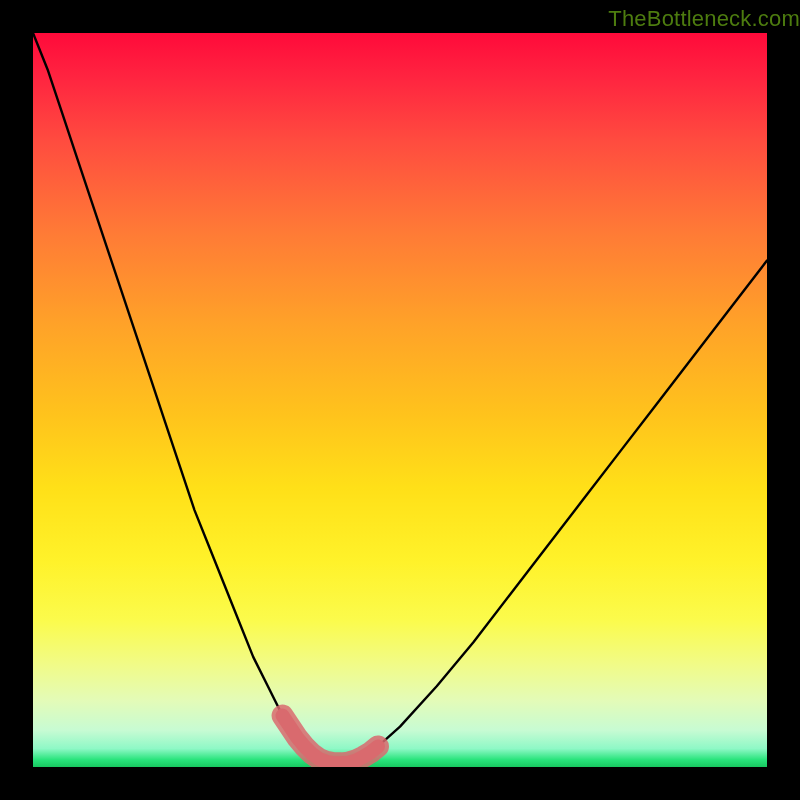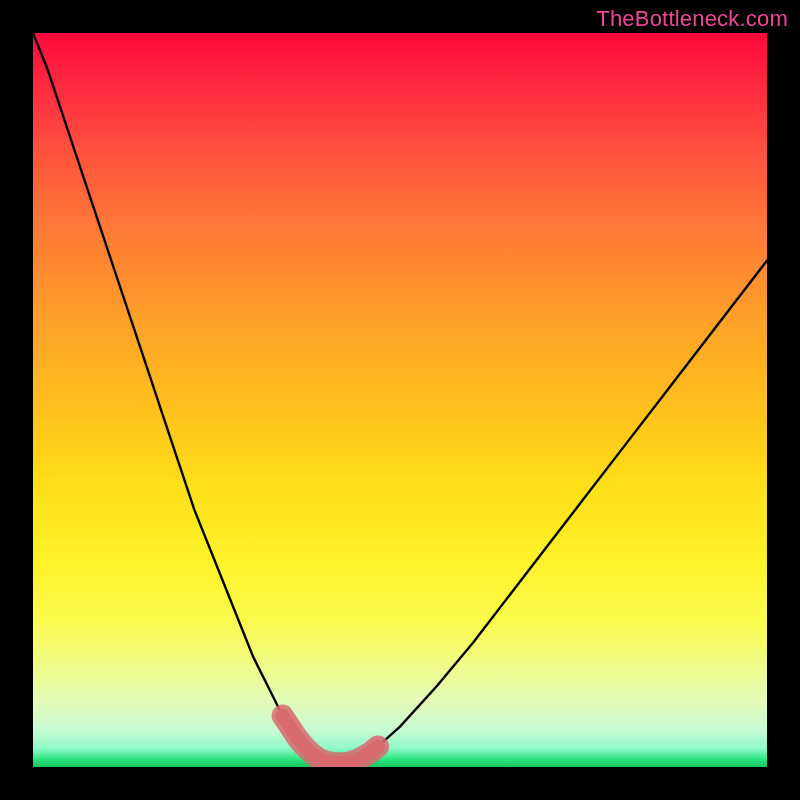--- a/index.html
+++ b/index.html
@@ -51,22 +51,22 @@
   }
   .plot-svg {
     position: absolute;
     inset: 0;
     width: 734px;
     height: 734px;
   }
   .watermark {
     position: absolute;
     top: 6px;
-    right: 12px;
-    color: #ec4899;
+    right: 0;
+    color: #4d7c0f;
     font-size: 22px;
     letter-spacing: 0.2px;
     font-weight: 500;
   }
   .curve {
     fill: none;
     stroke: #000;
     stroke-width: 2.4;
     stroke-linecap: round;
     stroke-linejoin: round;

